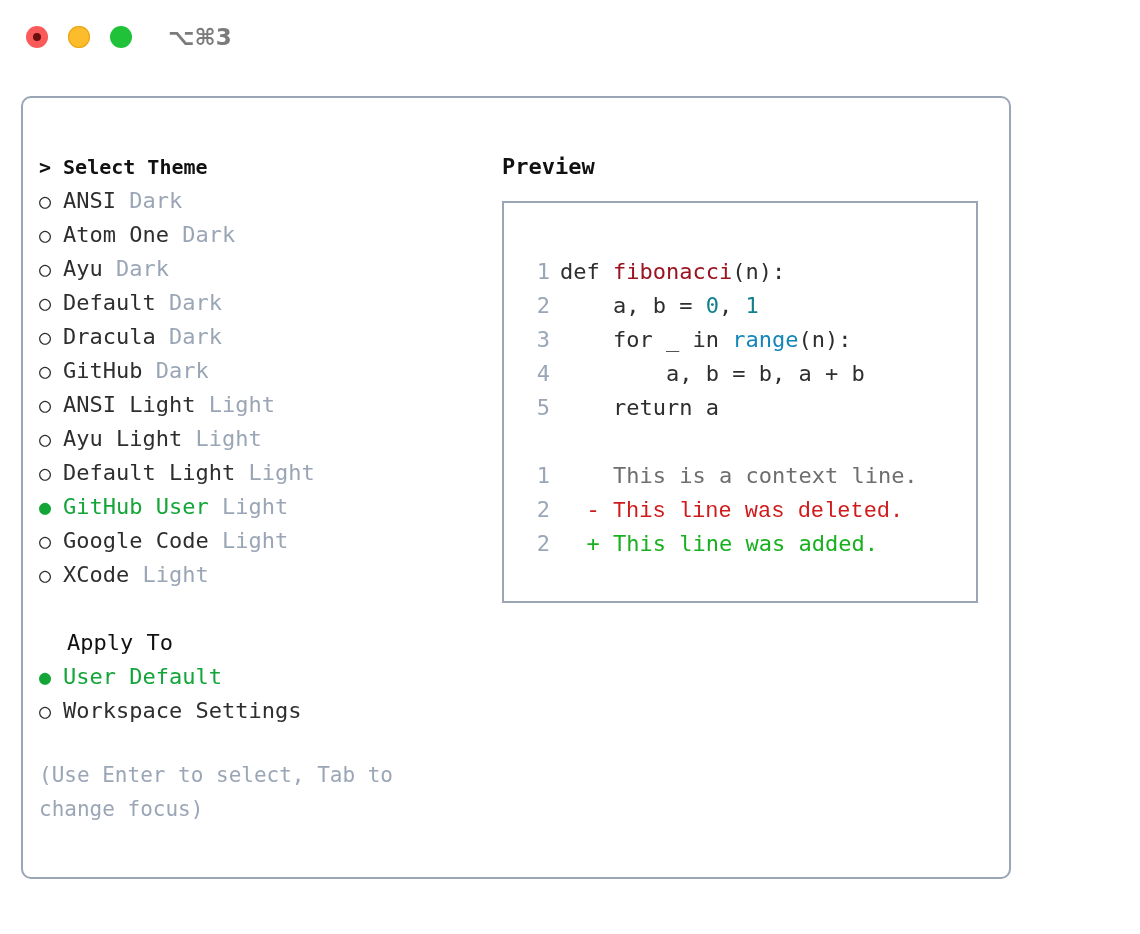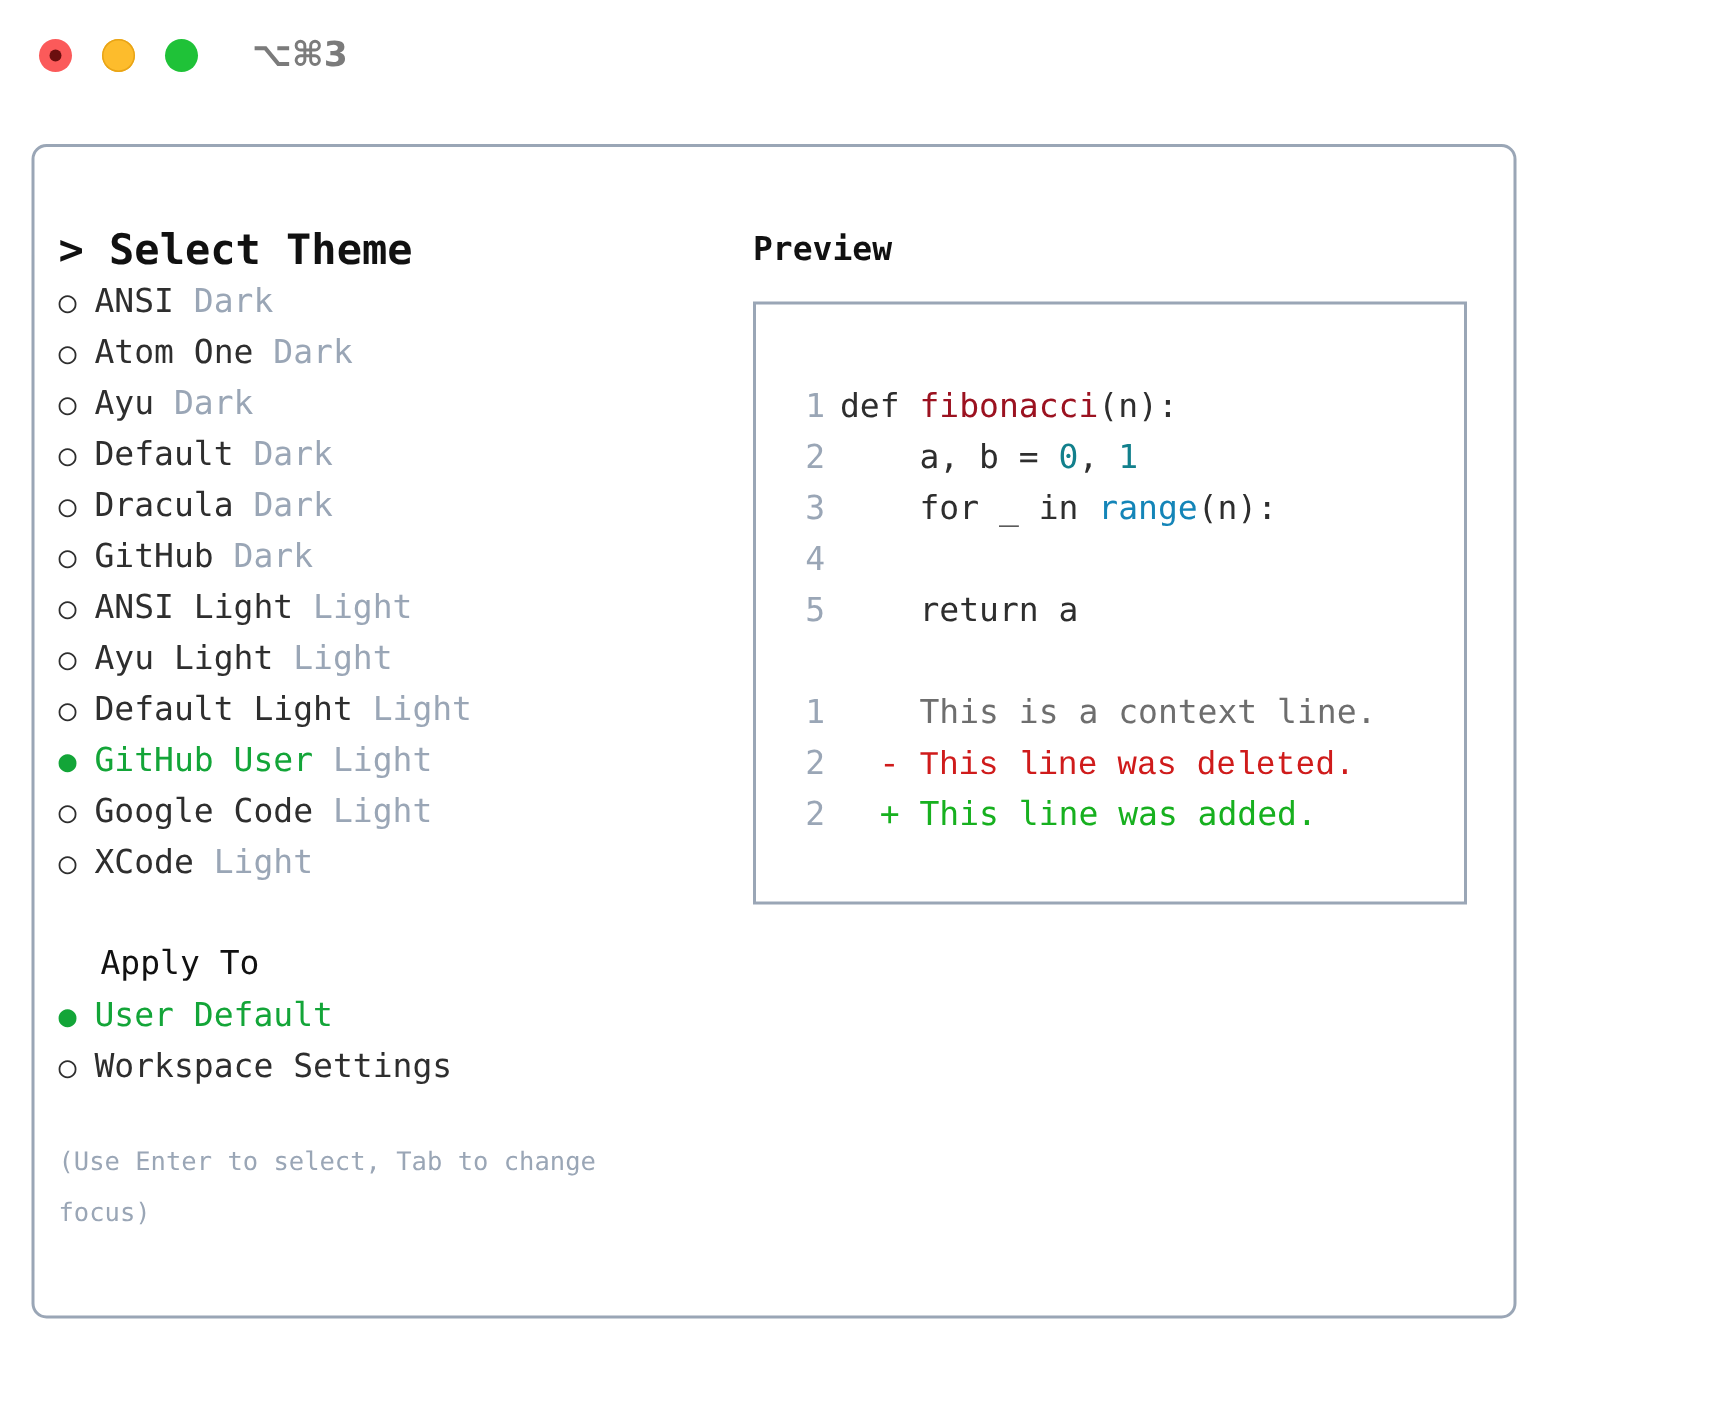--- a/index.html
+++ b/index.html
@@ -83,21 +83,21 @@
 
   
   .left-col {
     position: absolute;
     left: 16px;
     top: 52px;
     width: 440px;
   }
 
   .heading {
-    font-size: 28px;
+    font-size: 20px;
     font-weight: 700;
     color: #111111;
     line-height: 34px;
     white-space: pre;
   }
 
   .theme-list { margin: 0; padding: 0; }
 
   .row {
     display: flex;
@@ -124,21 +124,21 @@
   .subheading {
     font-size: 22px;
     color: #111111;
     line-height: 34px;
     padding-left: 28px;
     white-space: pre;
   }
 
   .hint {
     margin-top: 30px;
-    font-size: 17px;
+    font-size: 21px;
     color: #9aa6b6;
     line-height: 34px;
     width: 400px;
     white-space: pre-wrap;
   }
 
   
   .right-col {
     position: absolute;
     left: 479px;
@@ -242,21 +242,21 @@
     </div>
 
     <div class="right-col">
       <div class="preview-title">Preview</div>
       <div class="preview-box">
         <div class="code">
           <div id="code-lines">
               <div class="cline"><span class="lnum">1</span><span class="ctext"><span>def </span><span class="tok-fn">fibonacci</span><span>(n):</span></span></div>
               <div class="cline"><span class="lnum">2</span><span class="ctext"><span>    a, b = </span><span class="tok-num">0</span><span>, </span><span class="tok-num">1</span></span></div>
               <div class="cline"><span class="lnum">3</span><span class="ctext"><span>    for _ in </span><span class="tok-call">range</span><span>(n):</span></span></div>
-              <div class="cline"><span class="lnum">4</span></div>
+              <div class="cline"><span class="lnum">4</span><span class="ctext"><span>        a, b = b, a + b</span></span></div>
               <div class="cline"><span class="lnum">5</span><span class="ctext"><span>    return a</span></span></div>
             </div>
           <div class="blank-line"></div>
           <div id="diff-lines">
               <div class="dline"><span class="lnum">1</span><span class="dtext d-ctx">    This is a context line.</span></div>
               <div class="dline"><span class="lnum">2</span><span class="dtext d-del">  - This line was deleted.</span></div>
               <div class="dline"><span class="lnum">2</span><span class="dtext d-add">  + This line was added.</span></div>
             </div>
         </div>
       </div>

